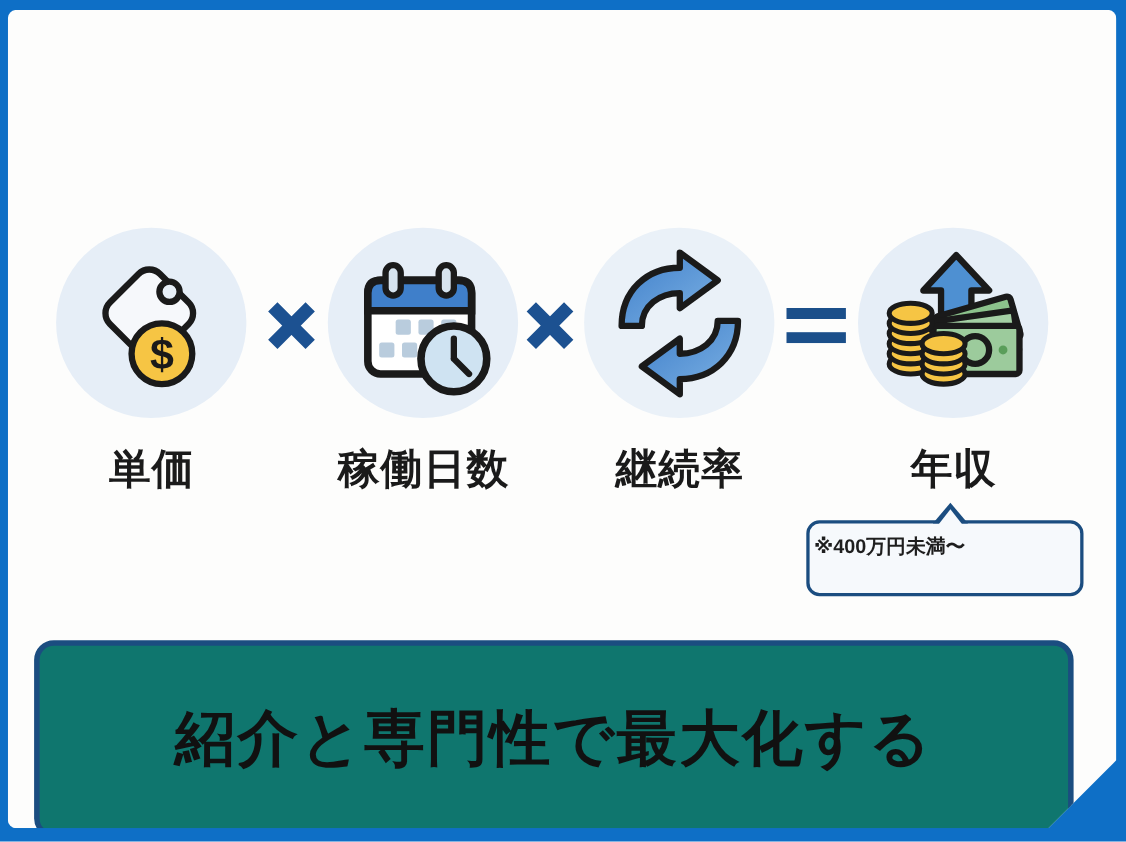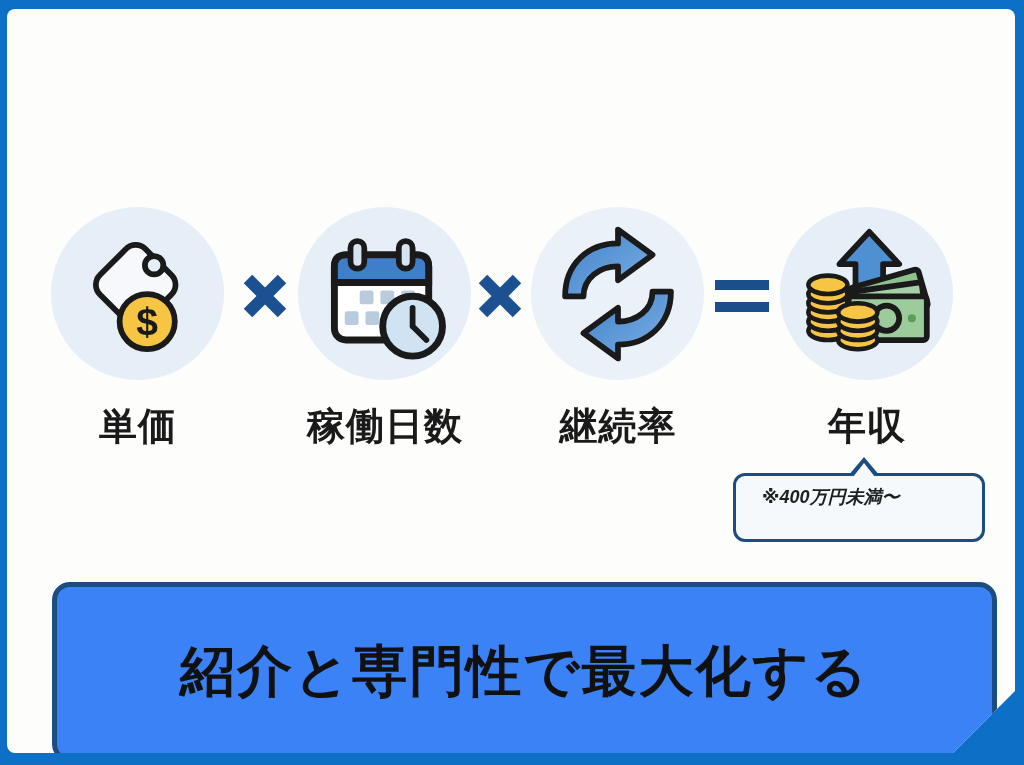--- a/index.html
+++ b/index.html
@@ -19,37 +19,36 @@
   }
   .icon-circle svg{width:138px;height:138px;}
   .op{position:absolute;display:flex;align-items:center;justify-content:center;}
   .label{
     position:absolute;top:392px;transform:translateX(-50%);
     font-size:38px;font-weight:800;color:#1a1a1a;white-space:nowrap;letter-spacing:1px;
   }
   .callout{
     position:absolute;left:726px;top:464px;width:252px;height:69px;box-sizing:border-box;
     background:#f6f9fc;border:3px solid #1b4d80;border-radius:12px;
-    padding:8px 12px 6px 26px;
-    font-style:italic;
+    padding:8px 12px 6px 4px;
   }
   .callout::before{
     content:"";position:absolute;top:-19px;left:112px;width:0;height:0;
     border-left:16px solid transparent;border-right:16px solid transparent;
     border-bottom:19px solid #1b4d80;
   }
   .callout::after{
     content:"";position:absolute;top:-13px;left:117px;width:0;height:0;
     border-left:11px solid transparent;border-right:11px solid transparent;
     border-bottom:14px solid #f6f9fc;
   }
   .callout .line{font-size:18px;font-weight:800;color:#1e1e1e;line-height:1.45;white-space:nowrap;}
   .footer-box{
-    position:absolute;left:45px;top:573px;width:945px;height:180px;box-sizing:border-box;
-    background:#3b82f6;border:5px solid #1b4d80;border-radius:18px;
+    position:absolute;left:24px;top:573px;width:945px;height:180px;box-sizing:border-box;
+    background:#0f766e;border:5px solid #1b4d80;border-radius:18px;
     display:flex;align-items:center;justify-content:center;
   }
   .footer-box .title{
     font-size:55px;font-weight:900;color:#111;letter-spacing:2px;white-space:nowrap;
   }
 </style>
 </head>
 <body>
 
 <div class="card">

